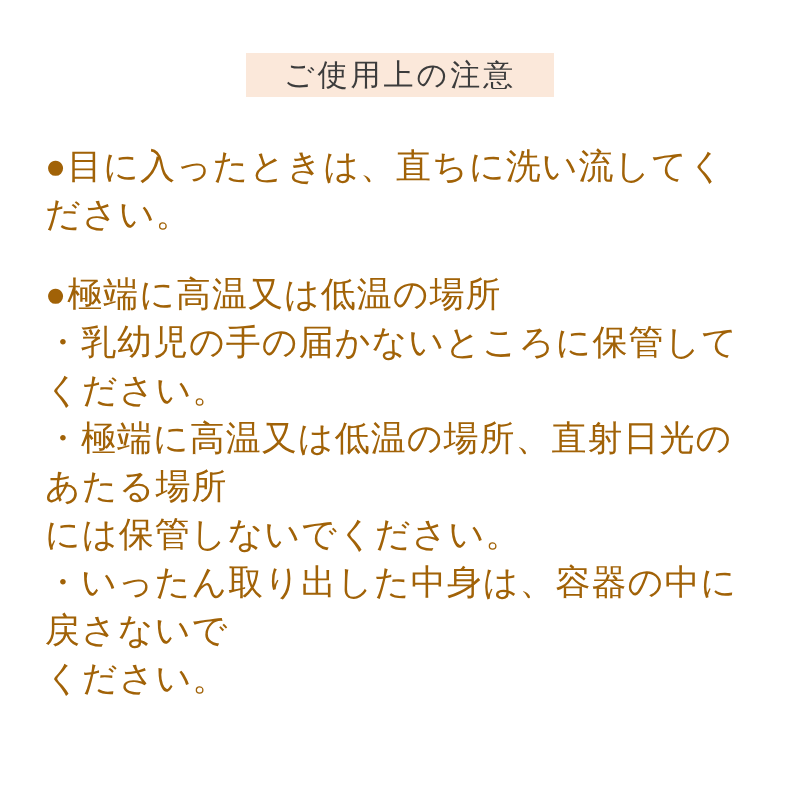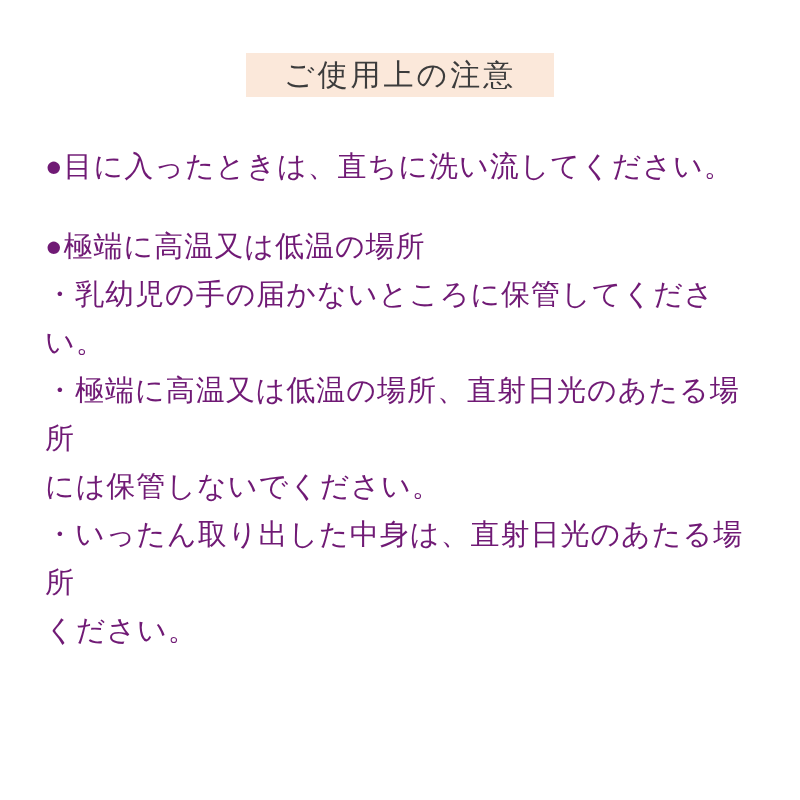--- a/index.html
+++ b/index.html
@@ -29,22 +29,22 @@
     color: #3c3c3c;
     font-size: 30px;
     line-height: 44px;
     height: 44px;
     padding: 0 38px;
     letter-spacing: 3px;
     font-weight: 400;
   }
   .content {
     margin: 45px 45px 0 45px;
-    color: #701a75;
-    font-size: 29px;
+    color: #a16207;
+    font-size: 35px;
     line-height: 48px;
     letter-spacing: 1px;
   }
   .content p {
     margin: 0;
     white-space: pre-line;
   }
   .content p.intro {
     margin-bottom: 32px;
   }
@@ -64,18 +64,18 @@
     <p class="intro">●目に入ったときは、直ちに洗い流してください。</p>
 
     <p>●極端に高温又は低温の場所</p>
 
 
     <p>・乳幼児の手の届かないところに保管してください。</p>
 
     <p>・極端に高温又は低温の場所、直射日光のあたる場所
 には保管しないでください。</p>
 
-    <p>・いったん取り出した中身は、直射日光のあたる場所
+    <p>・いったん取り出した中身は、容器の中に戻さないで
 ください。</p>
 
   </div>
 
 </div>
 
 </body></html>

